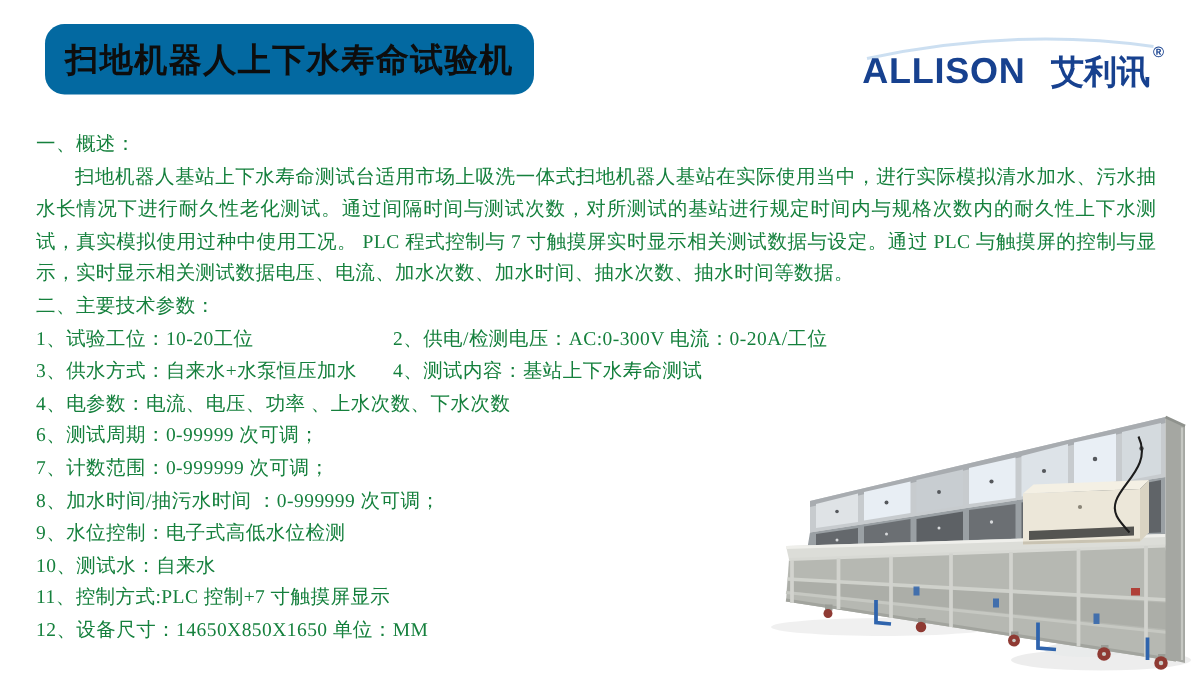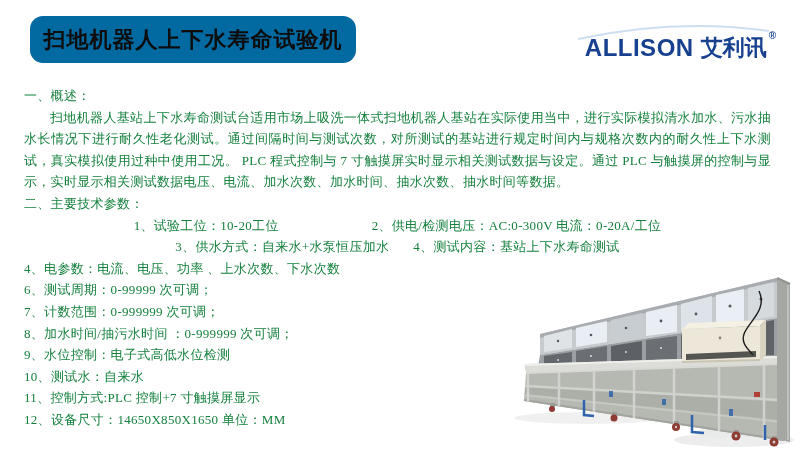--- a/index.html
+++ b/index.html
@@ -18,32 +18,32 @@
   .banner-text{font-size:22px;font-weight:bold;color:#0d0d0d;letter-spacing:1px;white-space:nowrap;}
 
   
   .logo{
     position:absolute;right:24px;top:36px;
     display:flex;align-items:flex-start;
     color:#17418f;font-family:"Liberation Sans","DejaVu Sans",sans-serif;font-weight:800;
     line-height:1;
   }
   .logo-latin{font-size:24px;letter-spacing:.5px;}
-  .logo-cjk{font-size:22px;margin-left:7px;margin-top:1px;text-align:center;}
+  .logo-cjk{font-size:22px;margin-left:17px;margin-top:1px;text-align:center;}
   .logo-reg{font-size:10px;font-weight:bold;margin-left:2px;margin-top:-5px;}
   .swoosh{position:absolute;right:28px;top:23px;width:196px;height:20px;}
 
   
   .content{
     position:absolute;left:24px;top:85px;width:747px;
     font-size:13px;line-height:21.6px;color:#15803d;letter-spacing:.3px;
   }
   .h{white-space:nowrap;}
   .para{margin:0;text-align:justify;text-indent:2em;}
-  .pair-row{display:flex;justify-content:center;}
+  .pair-row{display:flex;}
   .pair-left{width:238px;flex:none;white-space:nowrap;}
   .pair-right{white-space:nowrap;}
   .spec-item{white-space:nowrap;}
 
   
   .photo{position:absolute;left:424px;top:234px;width:372px;height:214px;}
 </style>
 </head>
 <body>
 

